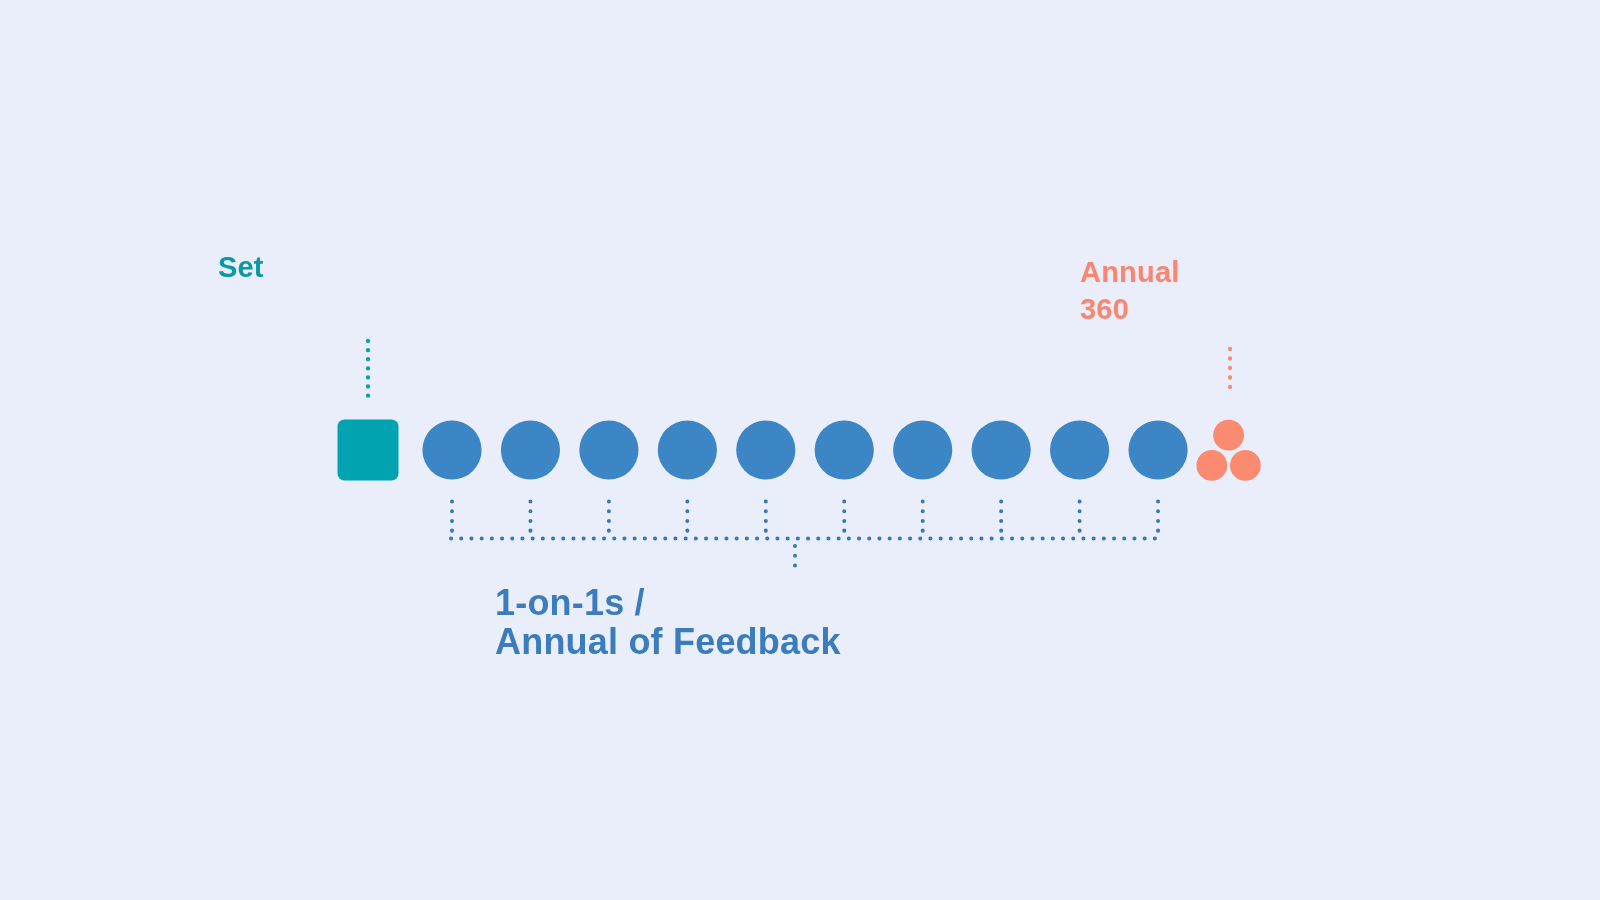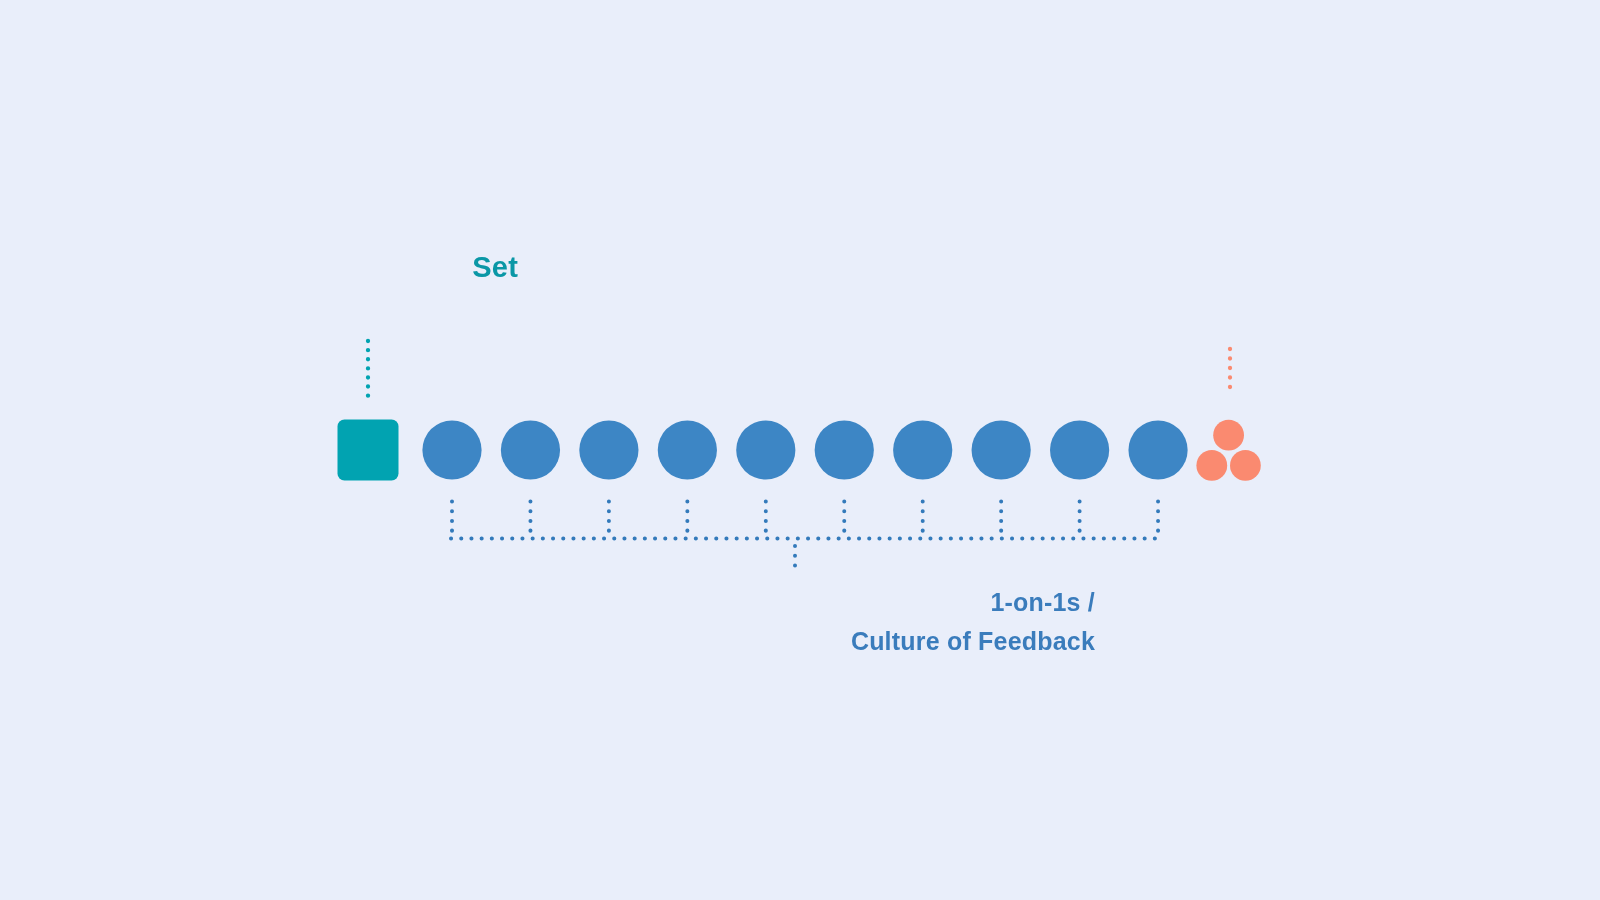--- a/index.html
+++ b/index.html
@@ -17,21 +17,21 @@
   .shapes-svg {
     position: absolute;
     left: 0;
     top: 0;
     width: 1600px;
     height: 900px;
     display: block;
   }
   .label {
     position: absolute;
-    text-align: right;
+    text-align: left;
     font-weight: 700;
     letter-spacing: 0.2px;
   }
   .label-set-goals {
     left: 218px;
     top: 249px;
     width: 300px;
     font-size: 29px;
     line-height: 37px;
     color: var(--teal_text, #0a97a6);
@@ -41,21 +41,21 @@
     top: 254px;
     width: 300px;
     font-size: 29px;
     line-height: 37px;
     color: var(--coral_text, #fa8570);
   }
   .label-feedback {
     left: 495px;
     top: 583px;
     width: 600px;
-    font-size: 25px;
+    font-size: 36px;
     line-height: 39px;
     color: var(--blue_text, #3a7cbc);
   }
   .dotted {
     fill: none;
     stroke-linecap: round;
   }
   .lead-teal  { stroke: var(--teal, #01a3b1);       stroke-width: 4.3; stroke-dasharray: 0.1 9; }
   .lead-coral { stroke: var(--coral, #fa8a70);      stroke-width: 4.3; stroke-dasharray: 0.1 9.4; }
   .bracket-h  { stroke: var(--blue_dots, #337abb);  stroke-width: 4;   stroke-dasharray: 0.1 10.1; }
@@ -66,20 +66,24 @@
 </style>
 </head>
 <body>
 
 <div class="canvas" style="--background: #e9eefa; --teal: #01a3b1; --teal_text: #0a97a6; --blue: #3d86c5; --blue_dots: #337abb; --blue_text: #3a7cbc; --coral: #fa8a70; --coral_text: #fa8570;">
 
   <div class="label label-set-goals">
     <div>Set</div>
   </div>
 
+  <div class="label label-annual">
+    <div>Annual</div>
+    <div>360</div>
+  </div>
 
   <svg class="shapes-svg" viewBox="0 0 1600 900" aria-hidden="true">
 
     <path class="dotted lead-teal" d="M 368 341 V 404"></path>
 
     <rect class="fill-teal" x="337.5" y="419.5" width="61" height="61" rx="7"></rect>
 
     <g id="circles-row">
         <circle cx="452" cy="450" r="29.6" class="fill-blue"></circle>
         <circle cx="530.45" cy="450" r="29.6" class="fill-blue"></circle>
@@ -112,16 +116,16 @@
 
     <g id="annual-cluster">
         <circle cx="1228.6" cy="435.2" r="15.4" class="fill-coral"></circle>
         <circle cx="1211.8" cy="465.4" r="15.4" class="fill-coral"></circle>
         <circle cx="1245.4" cy="465.4" r="15.4" class="fill-coral"></circle>
       </g>
   </svg>
 
   <div class="label label-feedback">
     <div>1-on-1s /</div>
-    <div>Culture of Feedback</div>
+    <div>Annual of Feedback</div>
   </div>
 
 </div>
 
 </body></html>

